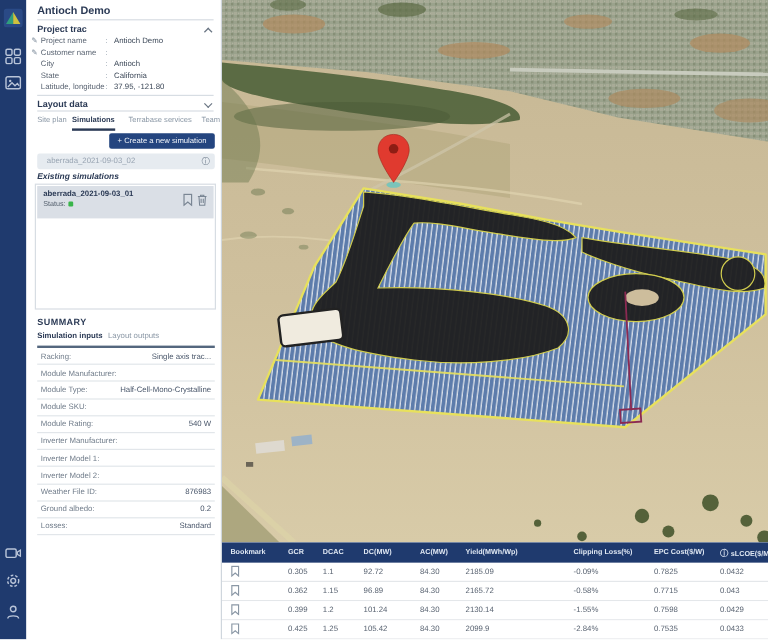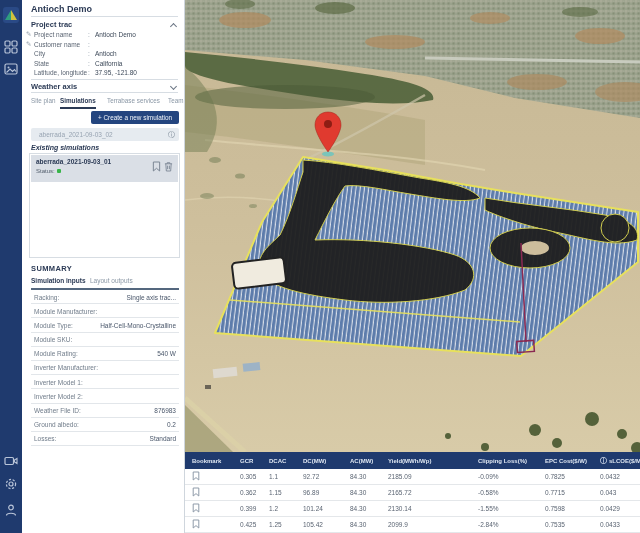--- a/index.html
+++ b/index.html
@@ -130,21 +130,21 @@
       <span class="col">:</span>
       <span class="val">California</span>
     </div>
     <div class="inforow" style="top:69px">
       <span class="lab">Latitude, longitude</span>
       <span class="col">:</span>
       <span class="val">37.95, -121.80</span>
     </div>
 
     <div class="hr" style="top:79px"></div>
-    <div class="sechead" style="top:82px">Weather axis</div>
+    <div class="sechead" style="top:82px">Layout data</div>
     <span class="chev down" style="top:84px"></span>
     <div class="hr" style="top:92px"></div>
 
     <div class="tabs">
       <span class="tb" style="left:9px">Site plan</span>
       <span class="tb active" style="left:38px">Simulations</span>
       <span class="tb" style="left:85px">Terrabase services</span>
       <span class="tb" style="left:146px">Team</span>
       <span class="tabuline"></span>
     </div>

